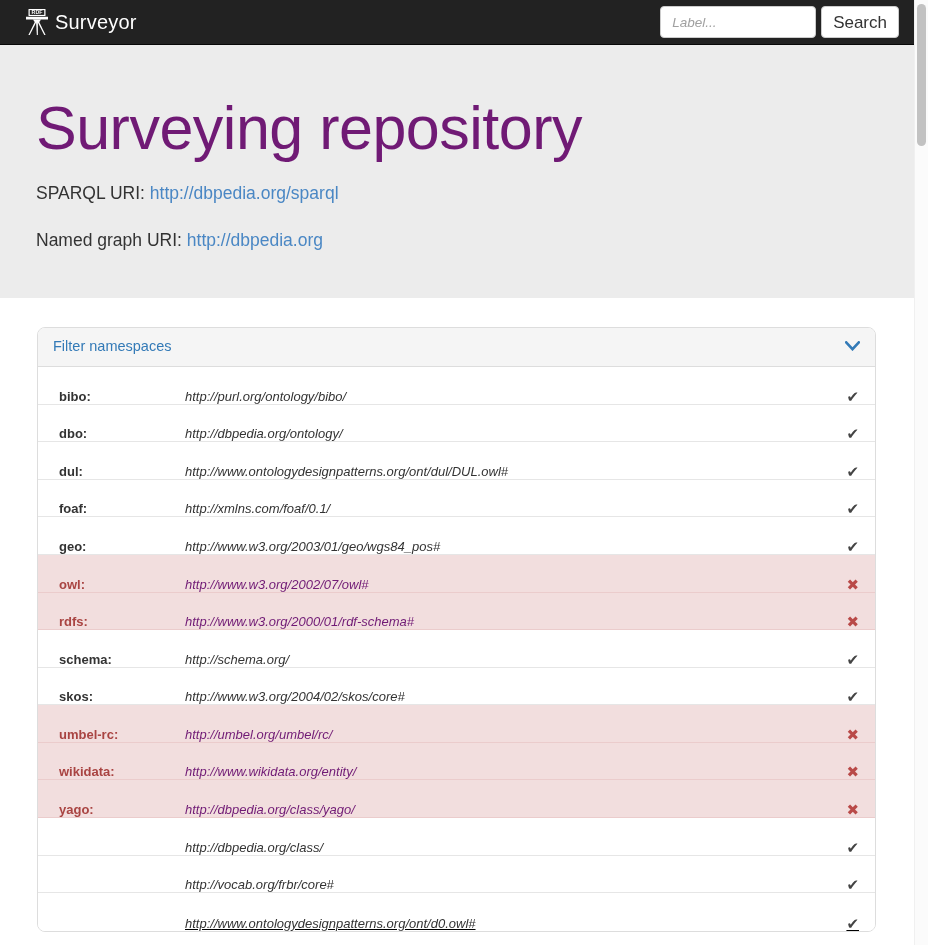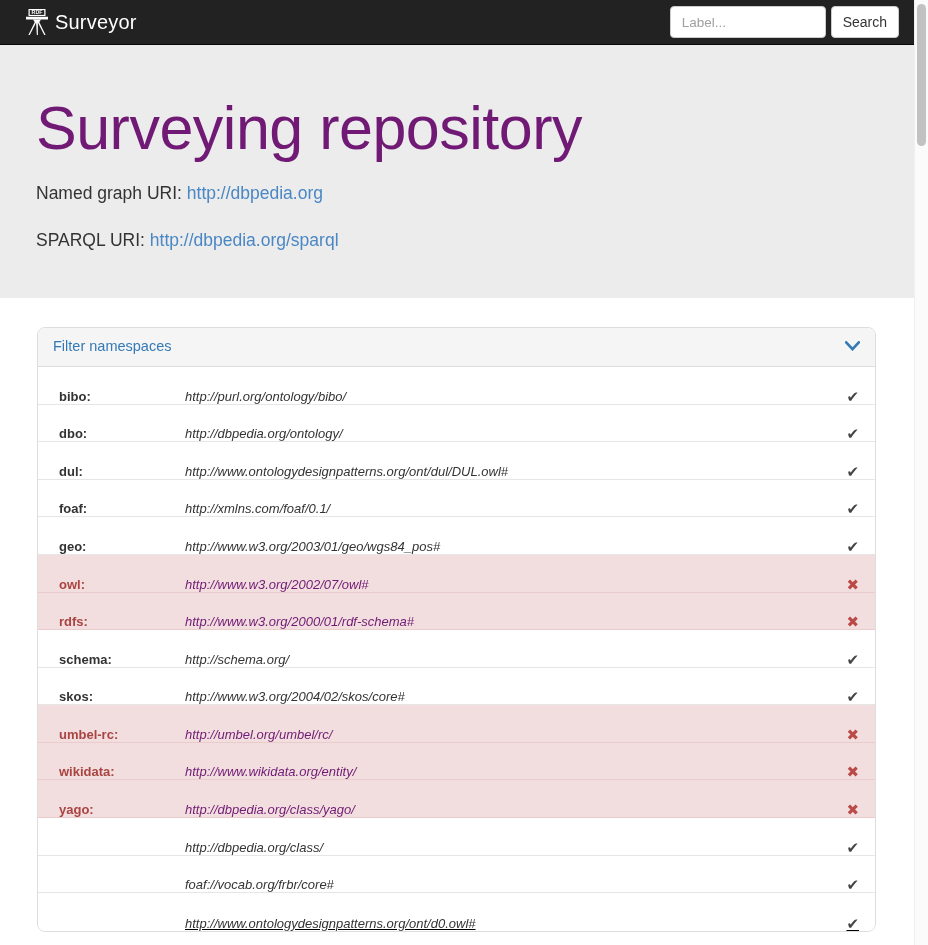--- a/index.html
+++ b/index.html
@@ -71,29 +71,30 @@
     width: 156px;
     height: 32px;
     border: 1px solid #cccccc;
     border-radius: 4px;
     padding: 0 11px;
     font-size: 13.5px;
     font-family: "Liberation Sans", sans-serif;
     color: #555555;
     background: #ffffff;
     outline: none;
+    font-style: italic;
   }
   .search-input::placeholder { color: #a0a0a0; }
   .search-btn {
     height: 32px;
     padding: 0 11px;
     border: 1px solid #cccccc;
     border-radius: 4px;
     background: #ffffff;
-    font-size: 14px;
+    font-size: 17px;
     font-family: "Liberation Sans", sans-serif;
     color: #333333;
     cursor: pointer;
     line-height: 1;
   }
 
   
   .jumbotron {
     background: #ececec;
     padding: 52px 0 46px 36px;
@@ -243,26 +244,26 @@
 
       <div class="nav-search">
         <input class="search-input" type="text" placeholder="Label..." style="">
         <button class="search-btn" type="button">Search</button>
       </div>
     </div>
 
     <div class="jumbotron">
       <h1 class="jumbo-title">Surveying repository</h1>
       <p class="jumbo-line">
+        <span>SPARQL URI:</span>
+        <a href="#">http://dbpedia.org/sparql</a>
+      </p>
+      <p class="jumbo-line">
         <span>Named graph URI:</span>
         <a href="#">http://dbpedia.org</a>
-      </p>
-      <p class="jumbo-line">
-        <span>SPARQL URI:</span>
-        <a href="#">http://dbpedia.org/sparql</a>
       </p>
     </div>
 
     <div class="container">
       <div class="panel">
         <div class="panel-heading">
           <span class="panel-title">Filter namespaces</span>
           <span class="chevron">
             <svg width="15" height="10" viewBox="0 0 15 10" xmlns="http://www.w3.org/2000/svg">
               <path d="M1.2 1.4 L7.5 8.2 L13.8 1.4" stroke="#337ab7" stroke-width="2.6" fill="none" stroke-linecap="square"></path>
@@ -330,21 +331,21 @@
               <div class="ns-uri">http://dbpedia.org/class/yago/</div>
               <div class="ns-state">✖</div>
             </div>
             <div class="ns-row">
               <div class="ns-prefix"></div>
               <div class="ns-uri">http://dbpedia.org/class/</div>
               <div class="ns-state">✔</div>
             </div>
             <div class="ns-row">
               <div class="ns-prefix"></div>
-              <div class="ns-uri">foaf://vocab.org/frbr/core#</div>
+              <div class="ns-uri">http://vocab.org/frbr/core#</div>
               <div class="ns-state">✔</div>
             </div>
             <div class="ns-row">
               <div class="ns-prefix"></div>
               <div class="ns-uri">http://www.ontologydesignpatterns.org/ont/d0.owl#</div>
               <div class="ns-state">✔</div>
             </div>
           </div>
       </div>
     </div>

